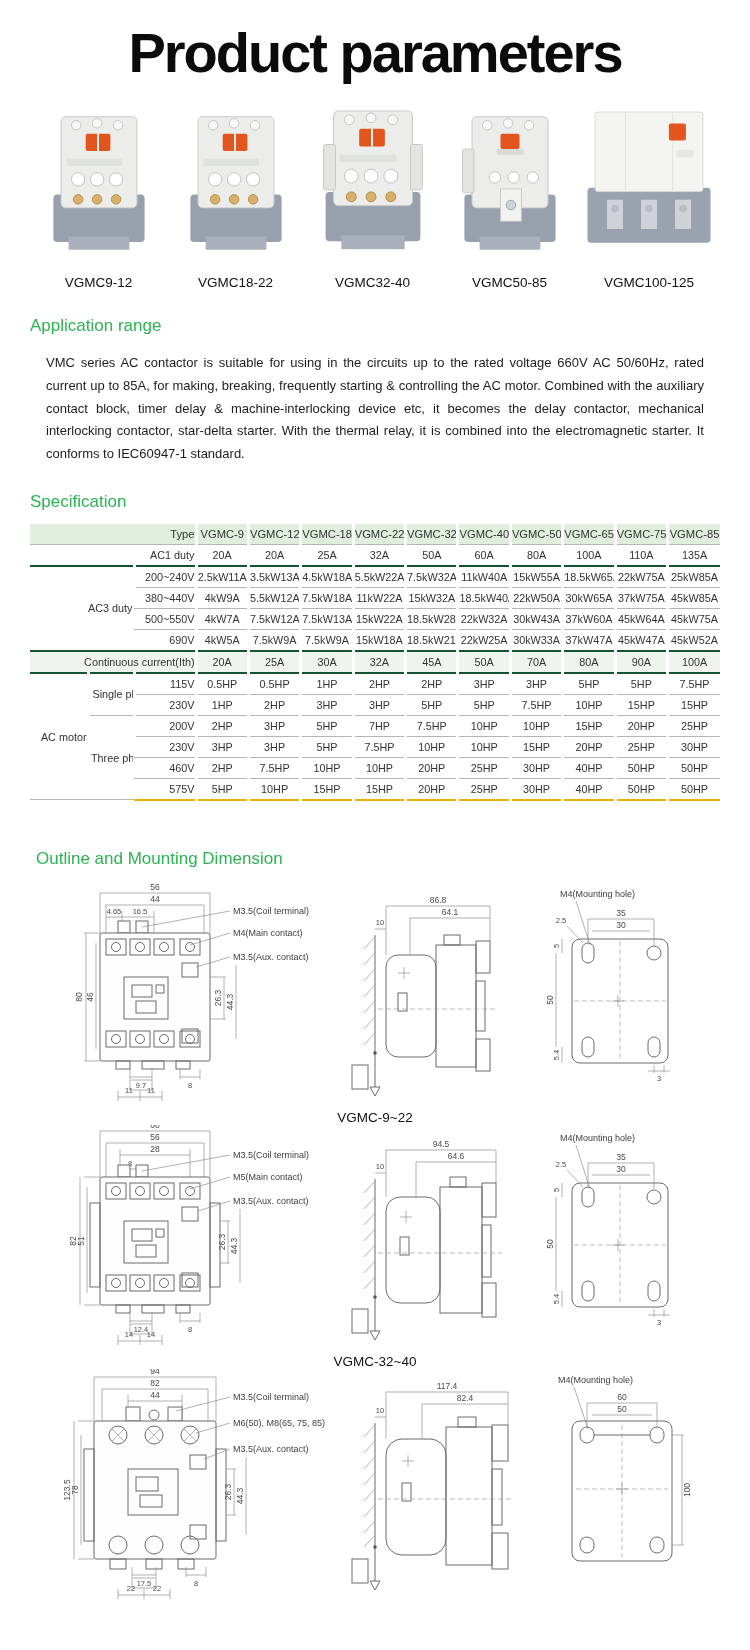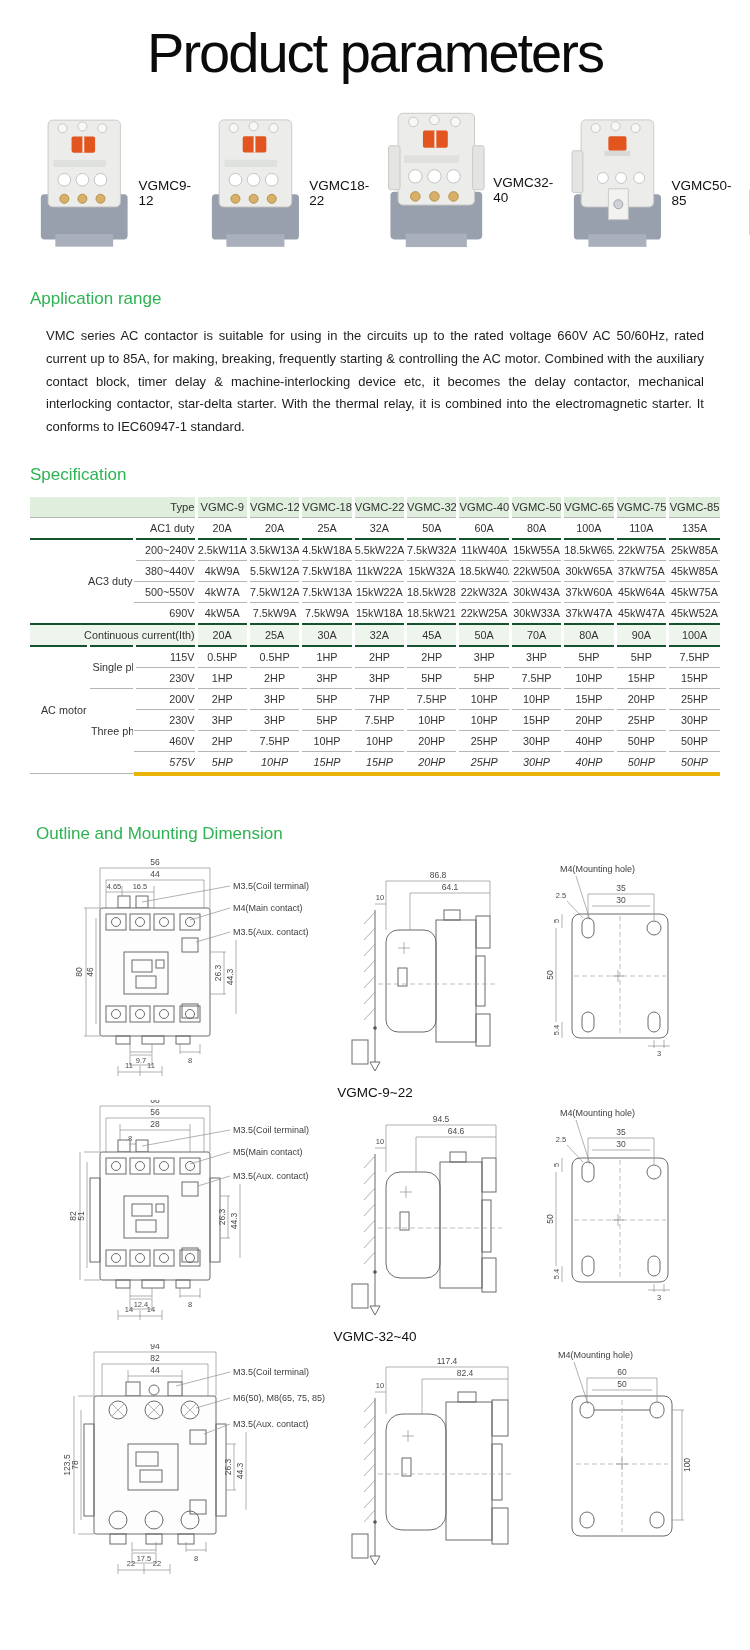--- a/index.html
+++ b/index.html
@@ -1,45 +1,45 @@
 <!DOCTYPE html>
 <html><head>
 <meta charset="utf-8">
 <style>
   html,body { margin:0; padding:0; background:#ffffff; }
   body { width:750px; font-family:"Liberation Sans", sans-serif; color:#222; }
   .page { padding:6px 30px 40px 30px; }
 
-  h1.title { font-size:56px; font-weight:normal; letter-spacing:-2px; text-align:center;
+  h1.title { font-size:56px; font-weight:bold; letter-spacing:-2px; text-align:center;
              color:#0b0b0b; margin:14px 0 20px 0; font-family:"Liberation Sans", sans-serif; }
 
   
   .products { display:flex; justify-content:space-between; align-items:flex-end; }
-  .product { display:flex; flex-direction:row; align-items:center; flex:1; }
+  .product { display:flex; flex-direction:column; align-items:center; flex:1; }
   .product svg { display:block; }
   .product .caption { margin-top:12px; font-size:13.5px; color:#111; }
 
   
   h2.section { color:#2db351; font-size:17px; font-weight:normal; margin:26px 0 12px 0; }
   h2.outline-h { margin-top:48px; padding-left:6px; }
 
   p.apptext { font-size:13px; line-height:1.75; text-align:justify; margin:16px; color:#1d1d1d; }
 
   
   table.spec { border-collapse:collapse; width:100%; table-layout:fixed; margin-top:8px; }
   table.spec td { font-size:10.8px; color:#333; text-align:center; padding:4px 0;
                   border-bottom:1px solid #b5b5b5; border-left:3px solid #fff;
                   overflow:hidden; white-space:nowrap; }
   table.spec td:first-child { border-left:none; }
   table.spec td.lab { text-align:right; padding-left:3px; }
   table.spec tr.hd td { background:#dfeedd; font-size:11.2px; }
   table.spec tr.ith-row td { background:#eef5ec; }
   table.spec tr.sep td { border-top:2px solid #14532d; }
   table.spec tr.sep3 td { border-top:1px solid #1d4ed8; }
-  table.spec tr.last td { border-bottom:4px solid #eab308;font-style:italic; }
+  table.spec tr.last td { border-bottom:2px solid #eab308; }
 
   
   .draw-group { }
   .draw-group svg { display:block; margin:0 auto; }
   .draw-caption { text-align:center; font-size:13.5px; color:#111; margin-top:4px; }
 
   svg text { font-family:"Liberation Sans", sans-serif; }
   .ol  { fill:none; stroke:#6b6b6b; stroke-width:1; }
   .ol2 { fill:#fdfdfd; stroke:#6b6b6b; stroke-width:1; }
   .dim { stroke:#909090; stroke-width:0.7; fill:none; }

